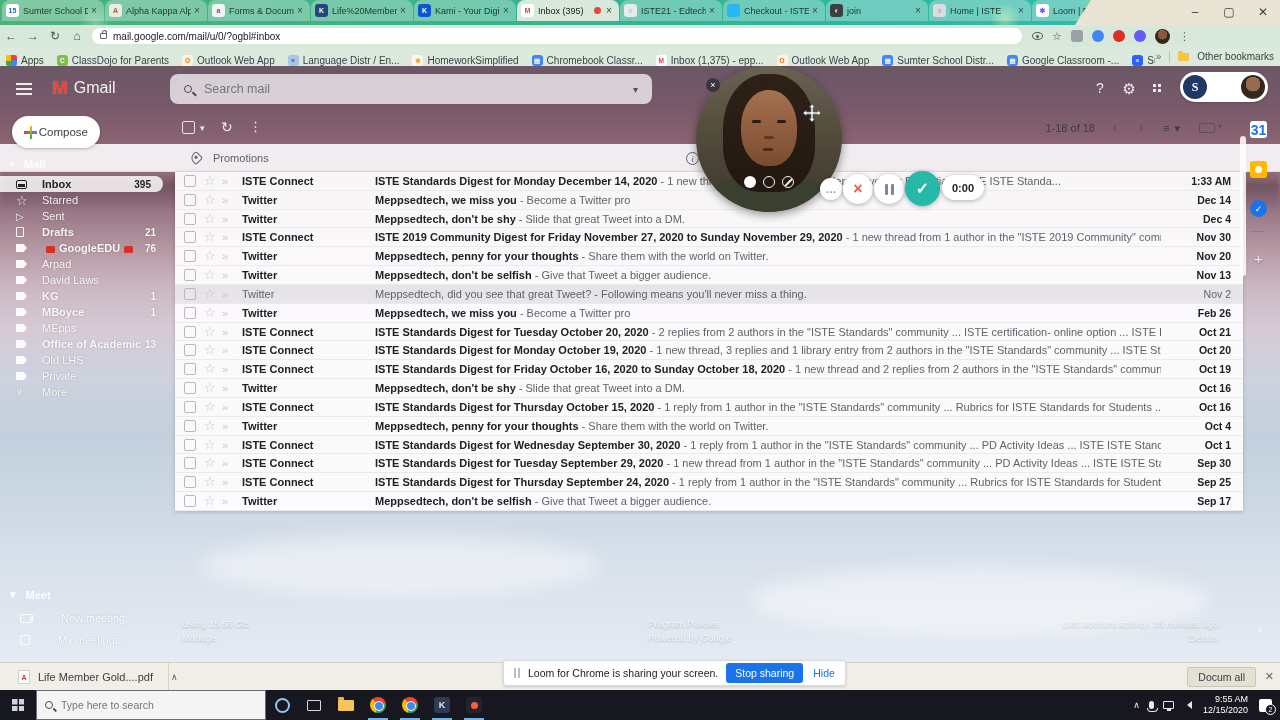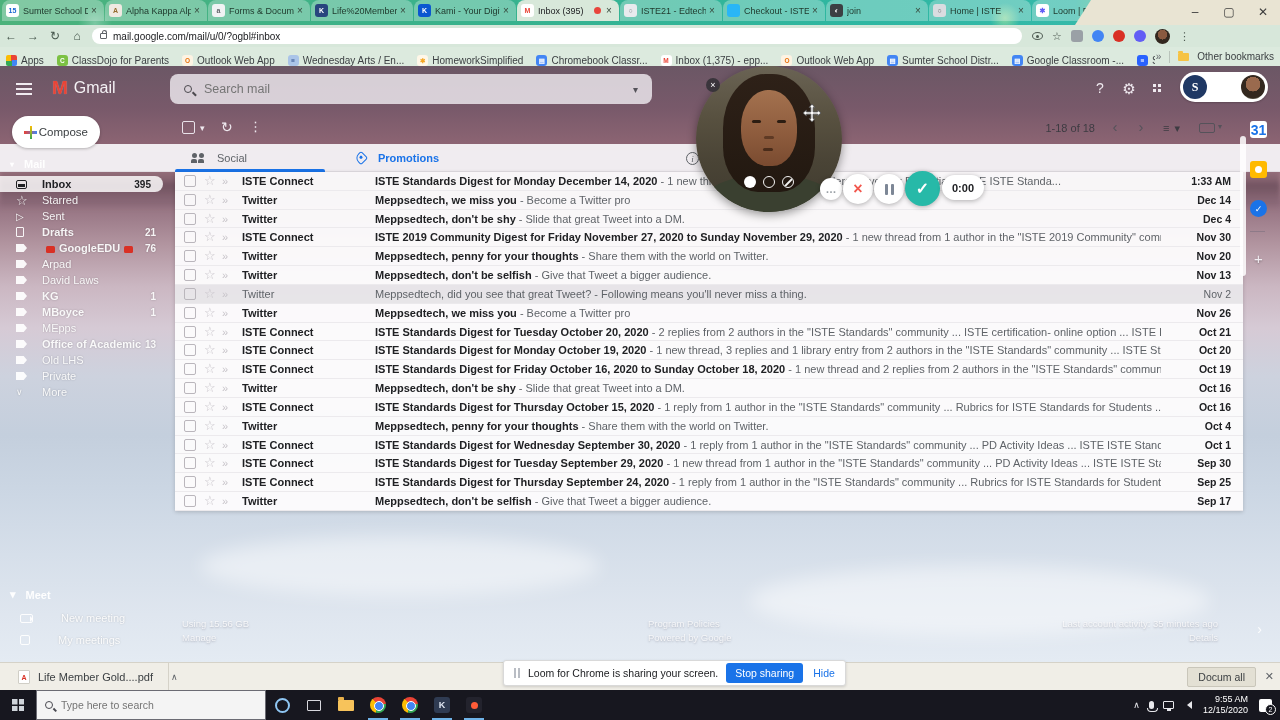--- a/index.html
+++ b/index.html
@@ -371,21 +371,21 @@
           <span>ClassDojo for Parents</span>
         </div>
 
         <div class="bm">
           <span class="bfav" style="background: rgb(253, 243, 227); color: rgb(232, 113, 10);">O</span>
           <span>Outlook Web App</span>
         </div>
 
         <div class="bm">
           <span class="bfav" style="background: rgb(170, 196, 232); color: rgb(45, 79, 138);">≡</span>
-          <span>Wednesday Arts / En...</span>
+          <span>Language Distr / En...</span>
         </div>
 
         <div class="bm">
           <span class="bfav" style="background: rgb(255, 247, 232); color: rgb(245, 166, 35);">✱</span>
           <span>HomeworkSimplified</span>
         </div>
 
         <div class="bm">
           <span class="bfav" style="background: rgb(66, 133, 244); color: rgb(255, 255, 255);">▤</span>
           <span>Chromebook Classr...</span>
@@ -458,24 +458,20 @@
       <span class="pagewrap">1-18 of 18</span>
       <span class="pchev" style="right:118px">‹</span>
       <span class="pchev" style="right:92px">›</span>
       <span class="dens">≡ ▾</span>
       <span class="kbd"></span>
     </div>
 
     <div class="gtabs">
 
 
-        <div class="gtab active">
-          <span class="sic ic-social"></span>
-          <span>Social</span>
-        </div>
 
         <div class="gtab">
           <span class="sic ic-promo"></span>
           <span>Promotions</span>
         </div>
 
       </div>
     <span class="ginfo">i</span>
 
     <div class="list">
@@ -542,21 +538,21 @@
           <span class="txt"><span class="subject">Meppsedtech, did you see that great Tweet?</span><span class="snip">Following means you'll never miss a thing.</span></span>
           <span class="date">Nov 2</span>
         </div>
 
         <div class="row">
           <span class="cb"></span>
           <span class="st">☆</span>
           <span class="imp">»</span>
           <span class="sender">Twitter</span>
           <span class="txt"><span class="subject">Meppsedtech, we miss you</span><span class="snip">Become a Twitter pro</span></span>
-          <span class="date">Nov 26</span>
+          <span class="date">Feb 26</span>
         </div>
 
         <div class="row">
           <span class="cb"></span>
           <span class="st">☆</span>
           <span class="imp">»</span>
           <span class="sender">ISTE Connect</span>
           <span class="txt"><span class="subject">ISTE Standards Digest for Tuesday October 20, 2020</span><span class="snip">2 replies from 2 authors in the "ISTE Standards" community ... ISTE certification- online option ... ISTE ISTE Standards Start new...</span></span>
           <span class="date">Oct 21</span>
         </div>

